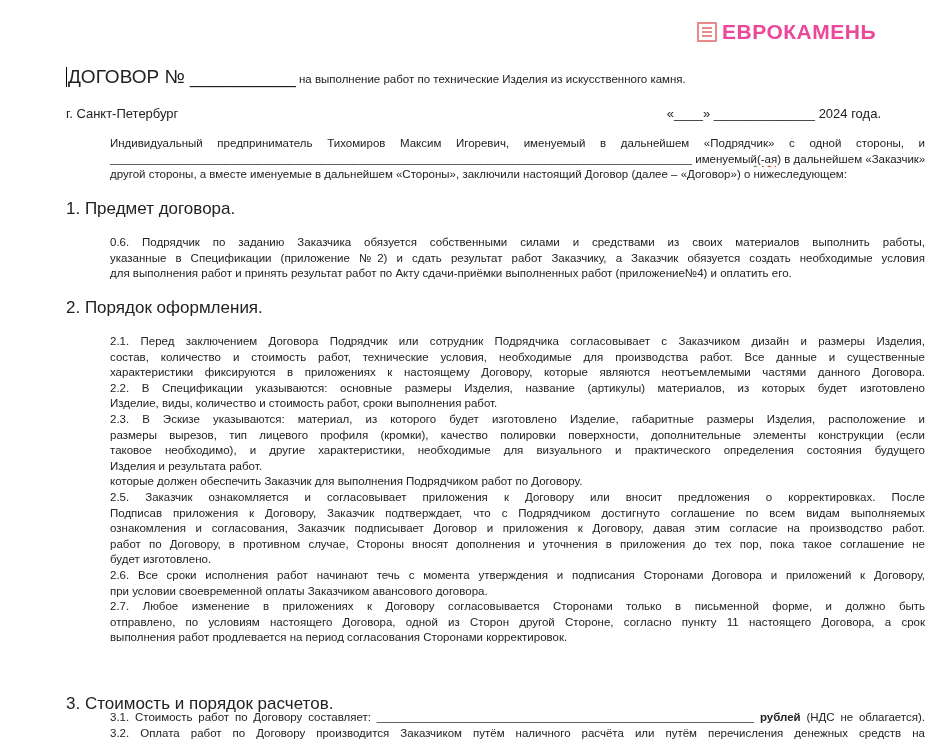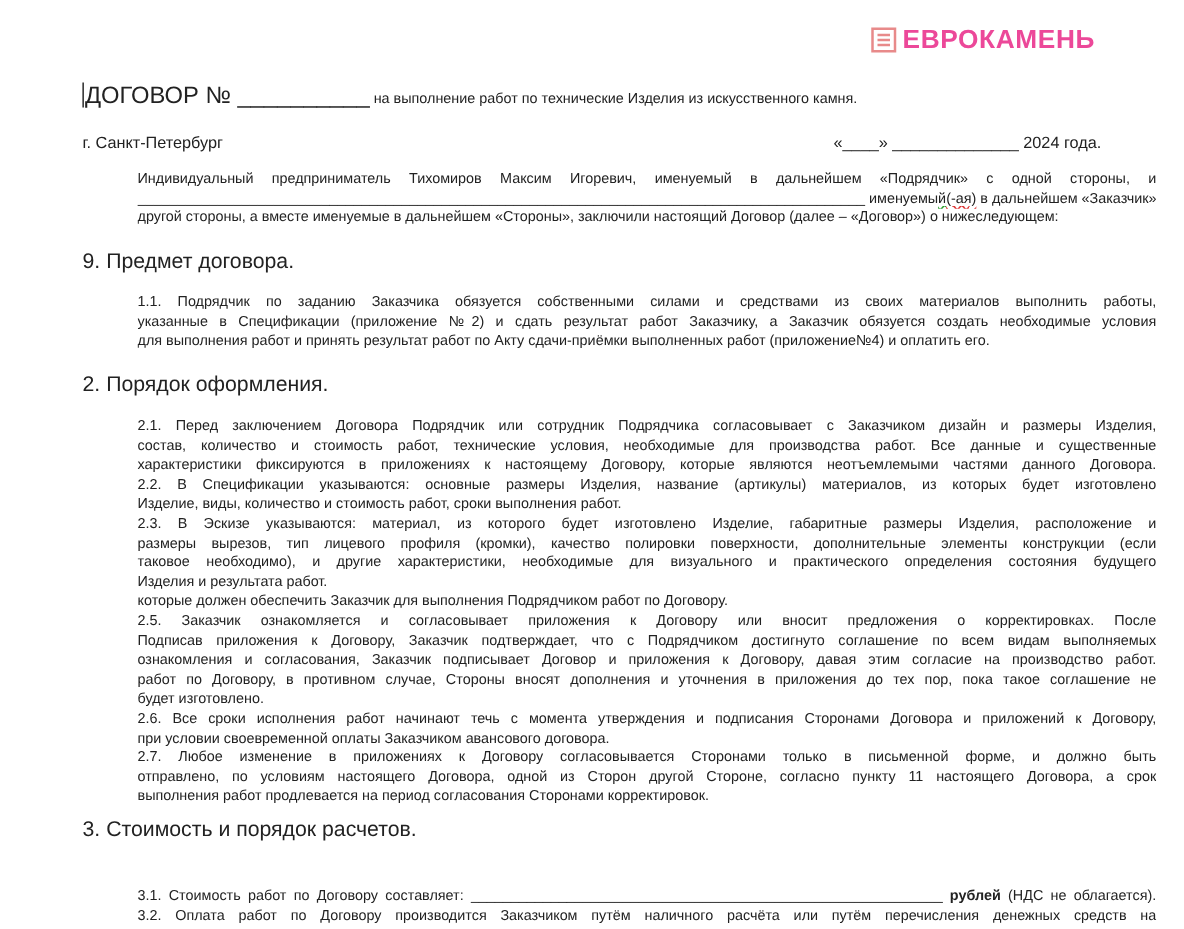--- a/index.html
+++ b/index.html
@@ -53,23 +53,23 @@
   </div>
 
   <div class="p" style="top:136px">
     <span class="line">Индивидуальный предприниматель Тихомиров Максим Игоревич, именуемый в дальнейшем «Подрядчик» с одной стороны, и</span>
     <span class="line">
       <span>___________________________________________________________________________________________</span> именуемы<span class="sq">й</span><span class="sq-red">(-ая)</span> в дальнейшем «Заказчик» с
     </span>
     <span class="line last">другой стороны, а вместе именуемые в дальнейшем «Стороны», заключили настоящий Договор (далее – «Договор») о нижеследующем:</span>
   </div>
 
-  <div class="h" style="top:199px">9. Предмет договора.</div>
+  <div class="h" style="top:199px">1. Предмет договора.</div>
   <div class="p" style="top:235px">
-    <span class="line">  1.1. Подрядчик по заданию Заказчика обязуется собственными силами и средствами из своих материалов выполнить работы,</span>
+    <span class="line">  0.6. Подрядчик по заданию Заказчика обязуется собственными силами и средствами из своих материалов выполнить работы,</span>
     <span class="line">указанные в Спецификации (приложение №2) и сдать результат работ Заказчику, а Заказчик обязуется создать необходимые условия</span>
     <span class="line last">для выполнения работ и принять результат работ по Акту сдачи-приёмки выполненных работ (приложение№4) и оплатить его.</span>
   </div>
 
   <div class="h" style="top:298px">2. Порядок оформления.</div>
   <div class="p" style="top:334px">
     <span class="line">  2.1. Перед заключением Договора Подрядчик или сотрудник Подрядчика согласовывает с Заказчиком дизайн и размеры Изделия,</span>
     <span class="line">состав, количество и стоимость работ, технические условия, необходимые для производства работ. Все данные и существенные</span>
     <span class="line">характеристики фиксируются в приложениях к настоящему Договору, которые являются неотъемлемыми частями данного Договора.</span>
     <span class="line">  2.2. В Спецификации указываются: основные размеры Изделия, название (артикулы) материалов, из которых будет изготовлено</span>
@@ -84,18 +84,18 @@
     <span class="line">ознакомления и согласования, Заказчик подписывает Договор и приложения к Договору, давая этим согласие на производство работ.</span>
     <span class="line">работ по Договору, в противном случае, Стороны вносят дополнения и уточнения в приложения до тех пор, пока такое соглашение не</span>
     <span class="line last">будет изготовлено.</span>
     <span class="line">  2.6. Все сроки исполнения работ начинают течь с момента утверждения и подписания Сторонами Договора и приложений к Договору,</span>
     <span class="line last">при условии своевременной оплаты Заказчиком авансового договора.</span>
     <span class="line">  2.7. Любое изменение в приложениях к Договору согласовывается Сторонами только в письменной форме, и должно быть</span>
     <span class="line">отправлено, по условиям настоящего Договора, одной из Сторон другой Стороне, согласно пункту 11 настоящего Договора, а срок</span>
     <span class="line last">выполнения работ продлевается на период согласования Сторонами корректировок.</span>
   </div>
 
-  <div class="h" style="top:654px">3. Стоимость и порядок расчетов.</div>
+  <div class="h" style="top:694px">3. Стоимость и порядок расчетов.</div>
   <div class="p" style="top:710px">
     <span class="line"><span>  3.1. Стоимость работ по Договору составляет: </span><span>___________________________________________________________</span><b> рублей</b><span> (НДС не облагается).</span></span>
     <span class="line">  3.2. Оплата работ по Договору производится Заказчиком путём наличного расчёта или путём перечисления денежных средств на</span>
   </div>
 </div>
 
 </body></html>

